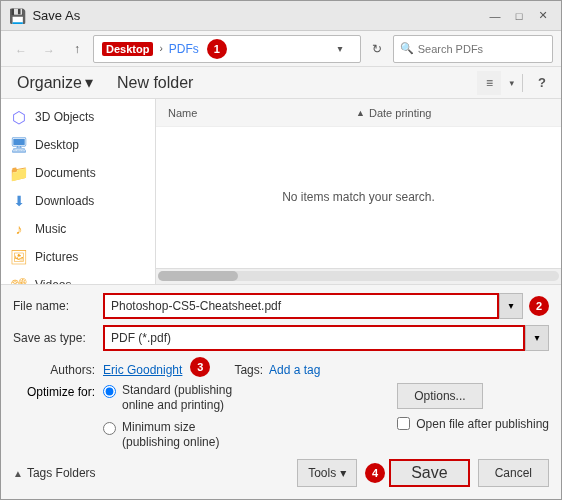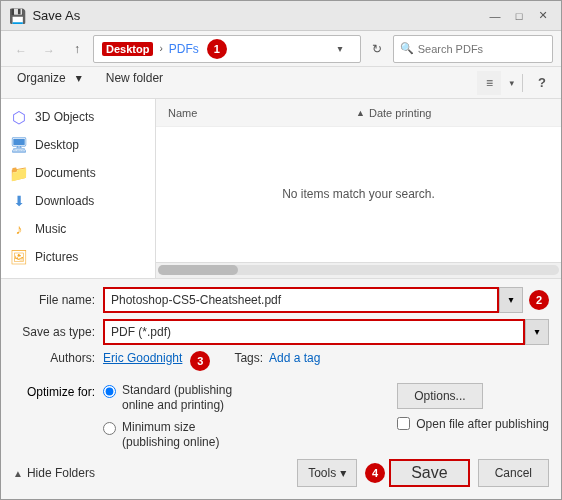--- a/index.html
+++ b/index.html
@@ -19,21 +19,21 @@
     .address-text { color: #3b82f6; font-size: 12px; }
     .breadcrumb-arrow { color: #555; font-size: 10px; margin: 0 2px; }
     .circle-badge { width: 20px; height: 20px; background: #cc0000; color: white; border-radius: 50%; display: flex; align-items: center; justify-content: center; font-size: 11px; font-weight: bold; margin-left: 4px; }
     .address-dropdown { width: 24px; height: 24px; display: flex; align-items: center; justify-content: center; cursor: pointer; color: #555; font-size: 10px; }
     .refresh-btn { width: 24px; height: 24px; display: flex; align-items: center; justify-content: center; cursor: pointer; color: #555; }
     .search-bar { height: 28px; width: 160px; display: flex; align-items: center; background: white; border: 1px solid #bbb; border-radius: 2px; padding: 0 6px; gap: 4px; }
     .search-icon { color: #888; font-size: 11px; }
     .search-input { border: none; outline: none; font-size: 11px; color: #888; background: transparent; width: 100%; }
 
     .toolbar { height: 32px; display: flex; align-items: center; padding: 0 8px; gap: 8px; border-bottom: 1px solid #ddd; background: #f5f5f5; }
-    .toolbar-btn { height: 24px; padding: 0 8px; background: transparent; border: none; cursor: pointer; font-size: 12px; color: #333; display: flex; gap: 10px; }
+    .toolbar-btn { height: 24px; padding: 0 8px; background: transparent; border: none; cursor: pointer; font-size: 16px; color: #333; display: flex; align-items: center; gap: 3px; }
     .toolbar-sep { width: 1px; height: 18px; background: #ccc; }
     .view-btn { width: 24px; height: 24px; display: flex; align-items: center; justify-content: center; cursor: pointer; font-size: 12px; color: #555; border: 1px solid transparent; }
     .help-btn { width: 22px; height: 22px; display: flex; align-items: center; justify-content: center; color: #555; cursor: pointer; font-size: 13px; font-weight: bold; }
 
     .content { display: flex; flex: 1; overflow: hidden; }
     .sidebar { width: 155px; background: white; border-right: 1px solid #ddd; overflow-y: auto; padding: 4px 0; }
     .sidebar-item { display: flex; align-items: center; padding: 4px 8px; cursor: pointer; gap: 6px; }
     .sidebar-item-icon { width: 20px; height: 20px; display: flex; align-items: center; justify-content: center; flex-shrink: 0; }
     .sidebar-item-label { font-size: 12px; color: #333; }
 
@@ -43,21 +43,21 @@
     .col-date { width: 180px; font-size: 11px; color: #555; }
     .main-content { flex: 1; display: flex; align-items: center; justify-content: center; }
     .no-items { color: #555; font-size: 12px; }
 
     .scrollbar-h { height: 16px; background: #f0f0f0; border-top: 1px solid #ddd; display: flex; align-items: center; padding: 0 2px; }
     .scroll-track { flex: 1; height: 10px; background: #e0e0e0; border-radius: 5px; position: relative; }
     .scroll-thumb { width: 80px; height: 10px; background: #bbb; border-radius: 5px; }
 
     .bottom-section { background: #f5f5f5; border-top: 1px solid #ddd; padding: 8px 12px; }
     .form-row { display: flex; align-items: center; margin-bottom: 6px; }
-    .form-label { width: 90px; text-align: right; font-size: 12px; color: #333; padding-right: 8px; }
+    .form-label { width: 90px; text-align: left; font-size: 12px; color: #333; padding-right: 8px; }
     .form-input { flex: 1; height: 26px; background: white; border: 2px solid #cc0000; padding: 0 6px; font-size: 12px; color: #333; outline: none; }
     .form-dropdown-arrow { width: 24px; height: 26px; background: #e0e0e0; border: 1px solid #bbb; display: flex; align-items: center; justify-content: center; cursor: pointer; font-size: 10px; }
     .input-with-arrow { display: flex; flex: 1; }
     .circle-2 { width: 20px; height: 20px; background: #cc0000; color: white; border-radius: 50%; display: flex; align-items: center; justify-content: center; font-size: 11px; font-weight: bold; margin-left: 6px; }
     .meta-label { width: 90px; text-align: right; font-size: 12px; color: #333; padding-right: 8px; }
     .link-style { color: #0563c1; text-decoration: underline; cursor: pointer; }
     .meta-tags { font-size: 12px; color: #0563c1; cursor: pointer; }
     .optimize-label { width: 90px; text-align: right; font-size: 12px; color: #333; padding-right: 8px; padding-top: 2px; }
     .optimize-options { display: flex; flex-direction: column; gap: 6px; }
     .radio-option { display: flex; align-items: flex-start; gap: 6px; }
@@ -207,21 +207,21 @@
     </div>
 
     <div class="form-row">
       <span class="form-label">Save as type:</span>
       <div class="input-with-arrow">
         <input class="form-input" type="text" style="flex: 1 1 0%; border: 2px solid rgb(204, 0, 0);" value="PDF (*.pdf)">
         <div class="form-dropdown-arrow">▾</div>
       </div>
     </div>
 
-    <div style="display:flex;align-items:flex-start;margin-bottom:12px;position:relative;">
+    <div style="display:flex;align-items:flex-end;margin-bottom:6px;position:relative;">
       <span class="meta-label" style="width:90px;text-align:right;padding-right:8px;font-size:12px;color:#333;">Authors:</span>
       <span class="link-style">Eric Goodnight</span>
       <div class="circle-2" style="margin-left:8px;">3</div>
       <span style="margin-left:24px;font-size:12px;color:#333;">Tags:</span>
       <span style="margin-left:6px;" class="meta-tags">Add a tag</span>
     </div>
 
     <div style="display:flex;align-items:flex-start;">
       <div class="optimize-section">
         <span class="optimize-label" style="width:90px;text-align:right;padding-right:8px;font-size:12px;color:#000000;padding-top:2px;">Optimize for:</span>
@@ -247,21 +247,21 @@
         <div class="checkbox-row">
           <input type="checkbox" style="">
           <span class="checkbox-label">Open file after publishing</span>
         </div>
       </div>
     </div>
 
     <div class="action-row">
       <div class="hide-folders">
         <span class="hide-folders-arrow">▲</span>
-        <span class="hide-folders-label">Hide Folders</span>
+        <span class="hide-folders-label">Tags Folders</span>
       </div>
       <div class="action-buttons">
         <button class="tools-btn">
           <span>Tools</span>
           <span>▾</span>
         </button>
         <div style="display:flex;align-items:center;">
           <div class="circle-4">4</div>
           <button class="save-btn">Save</button>
         </div>

